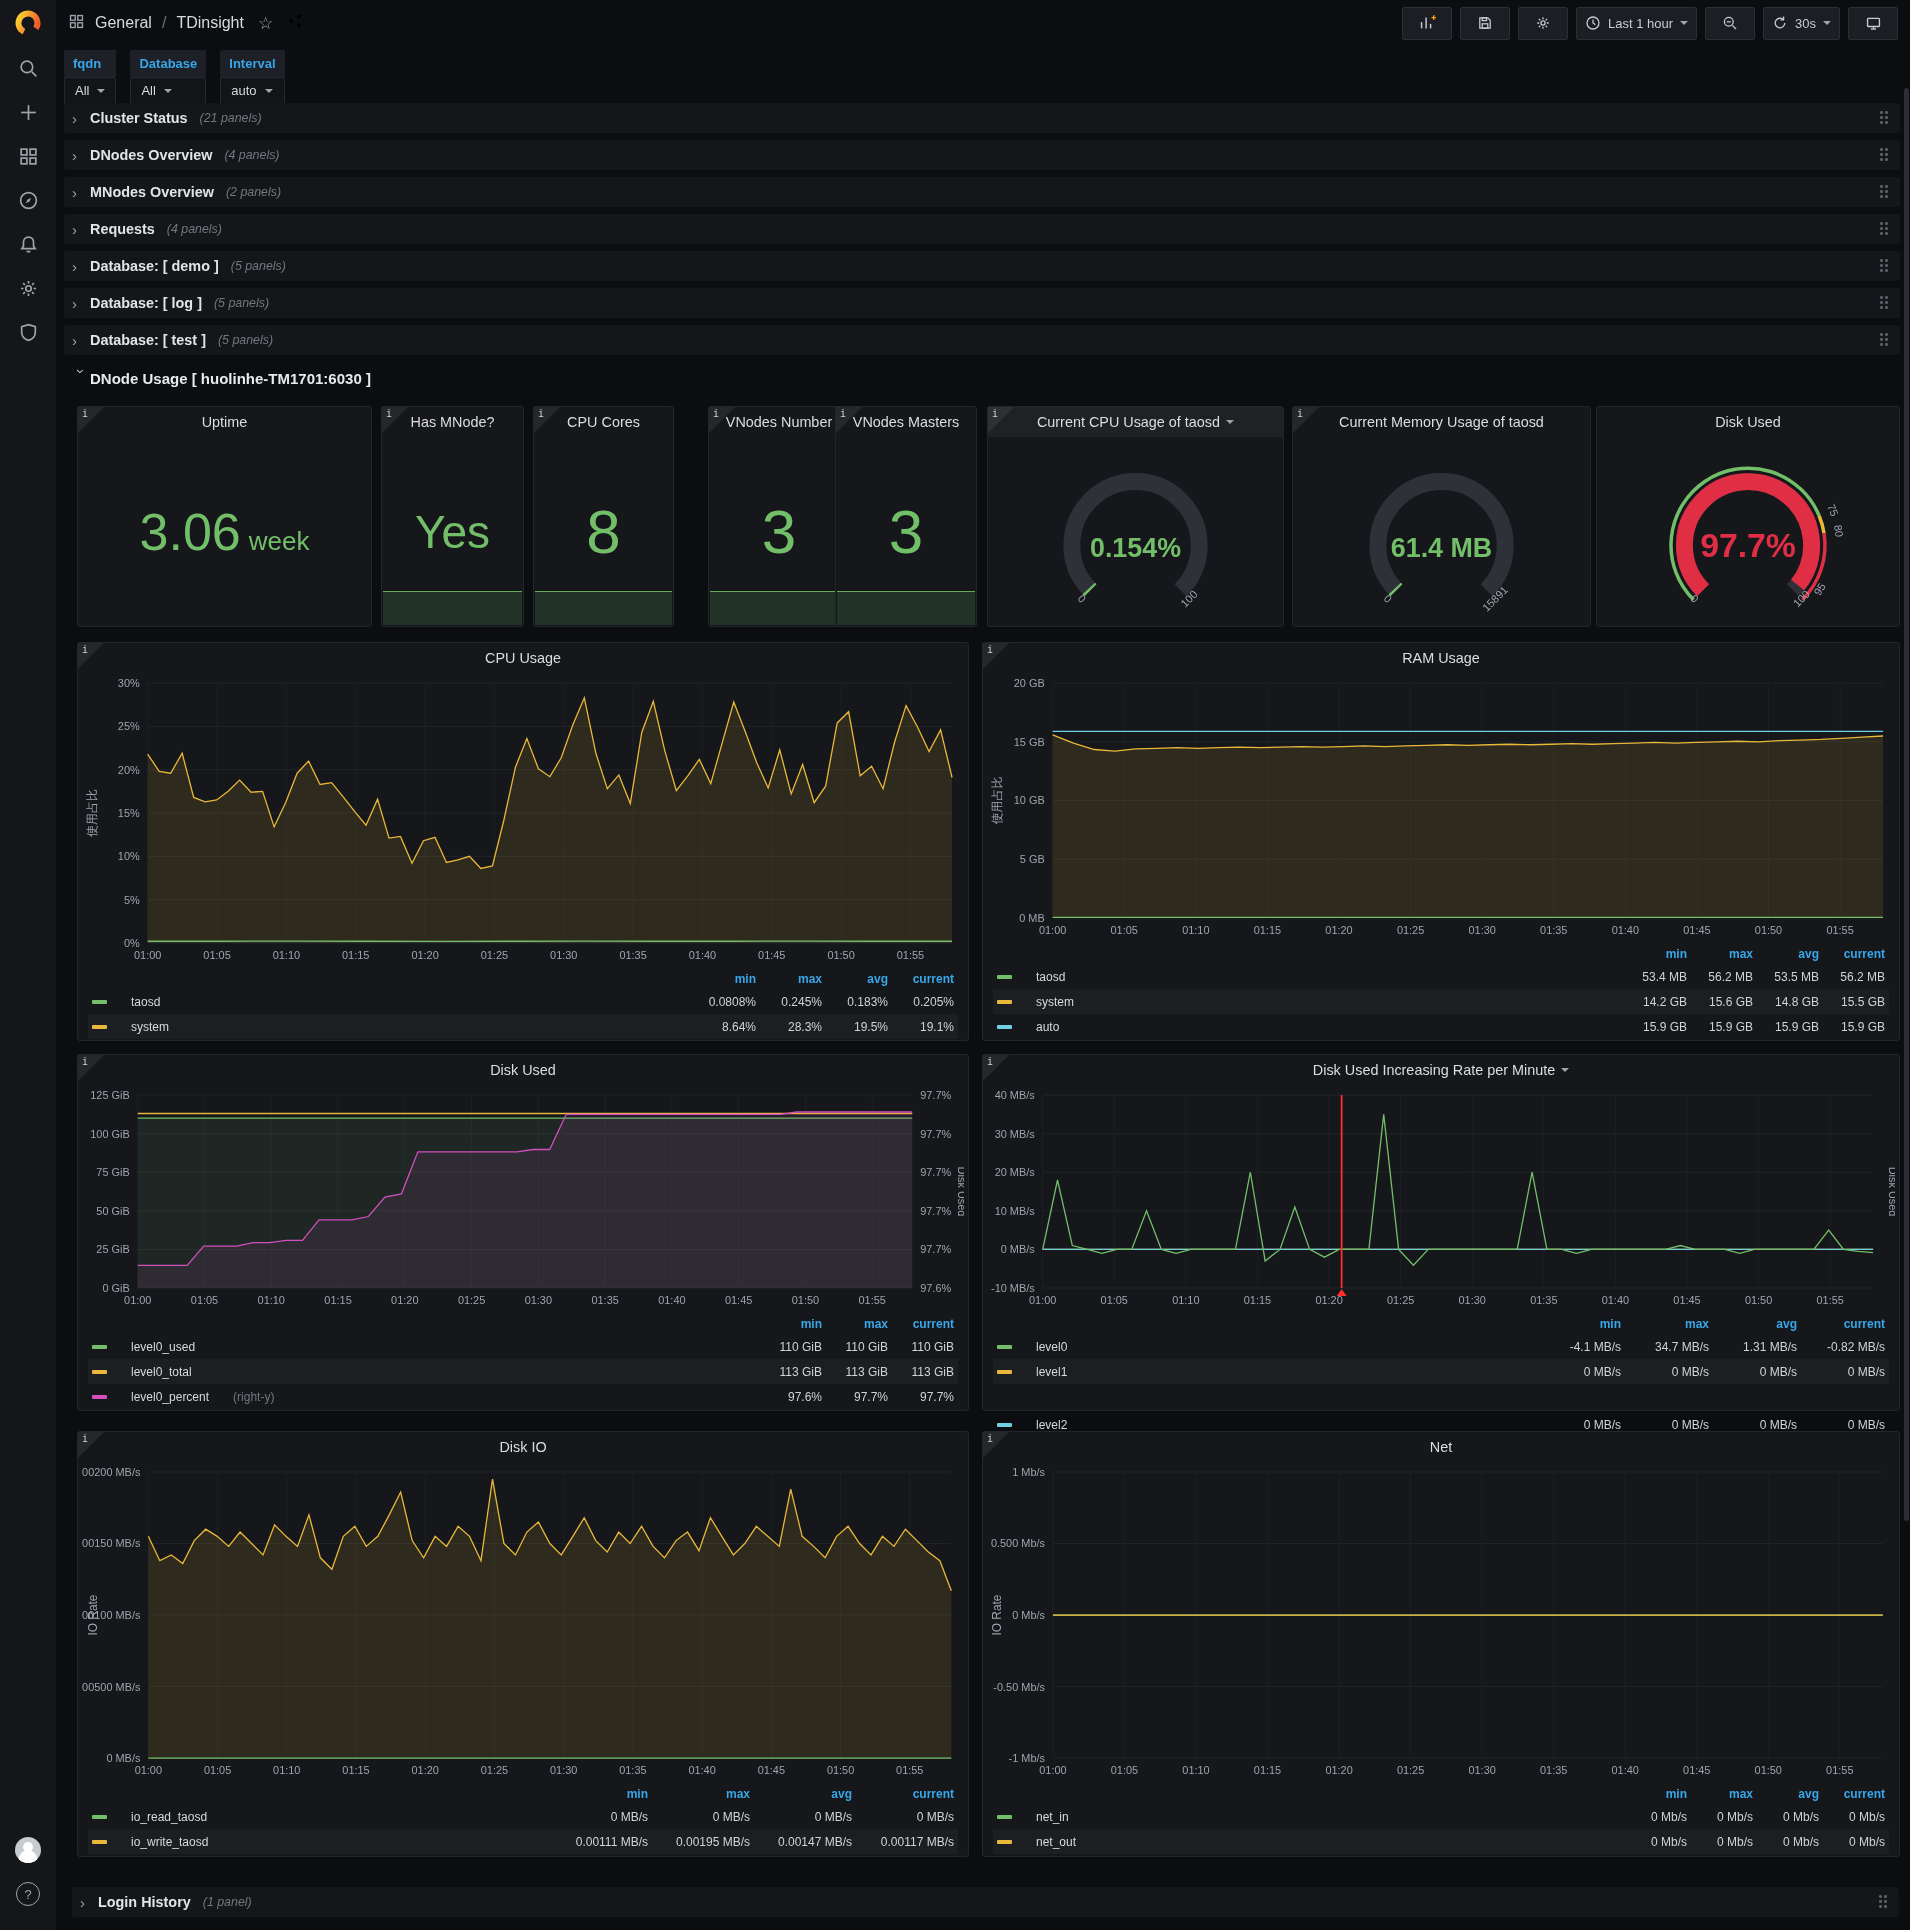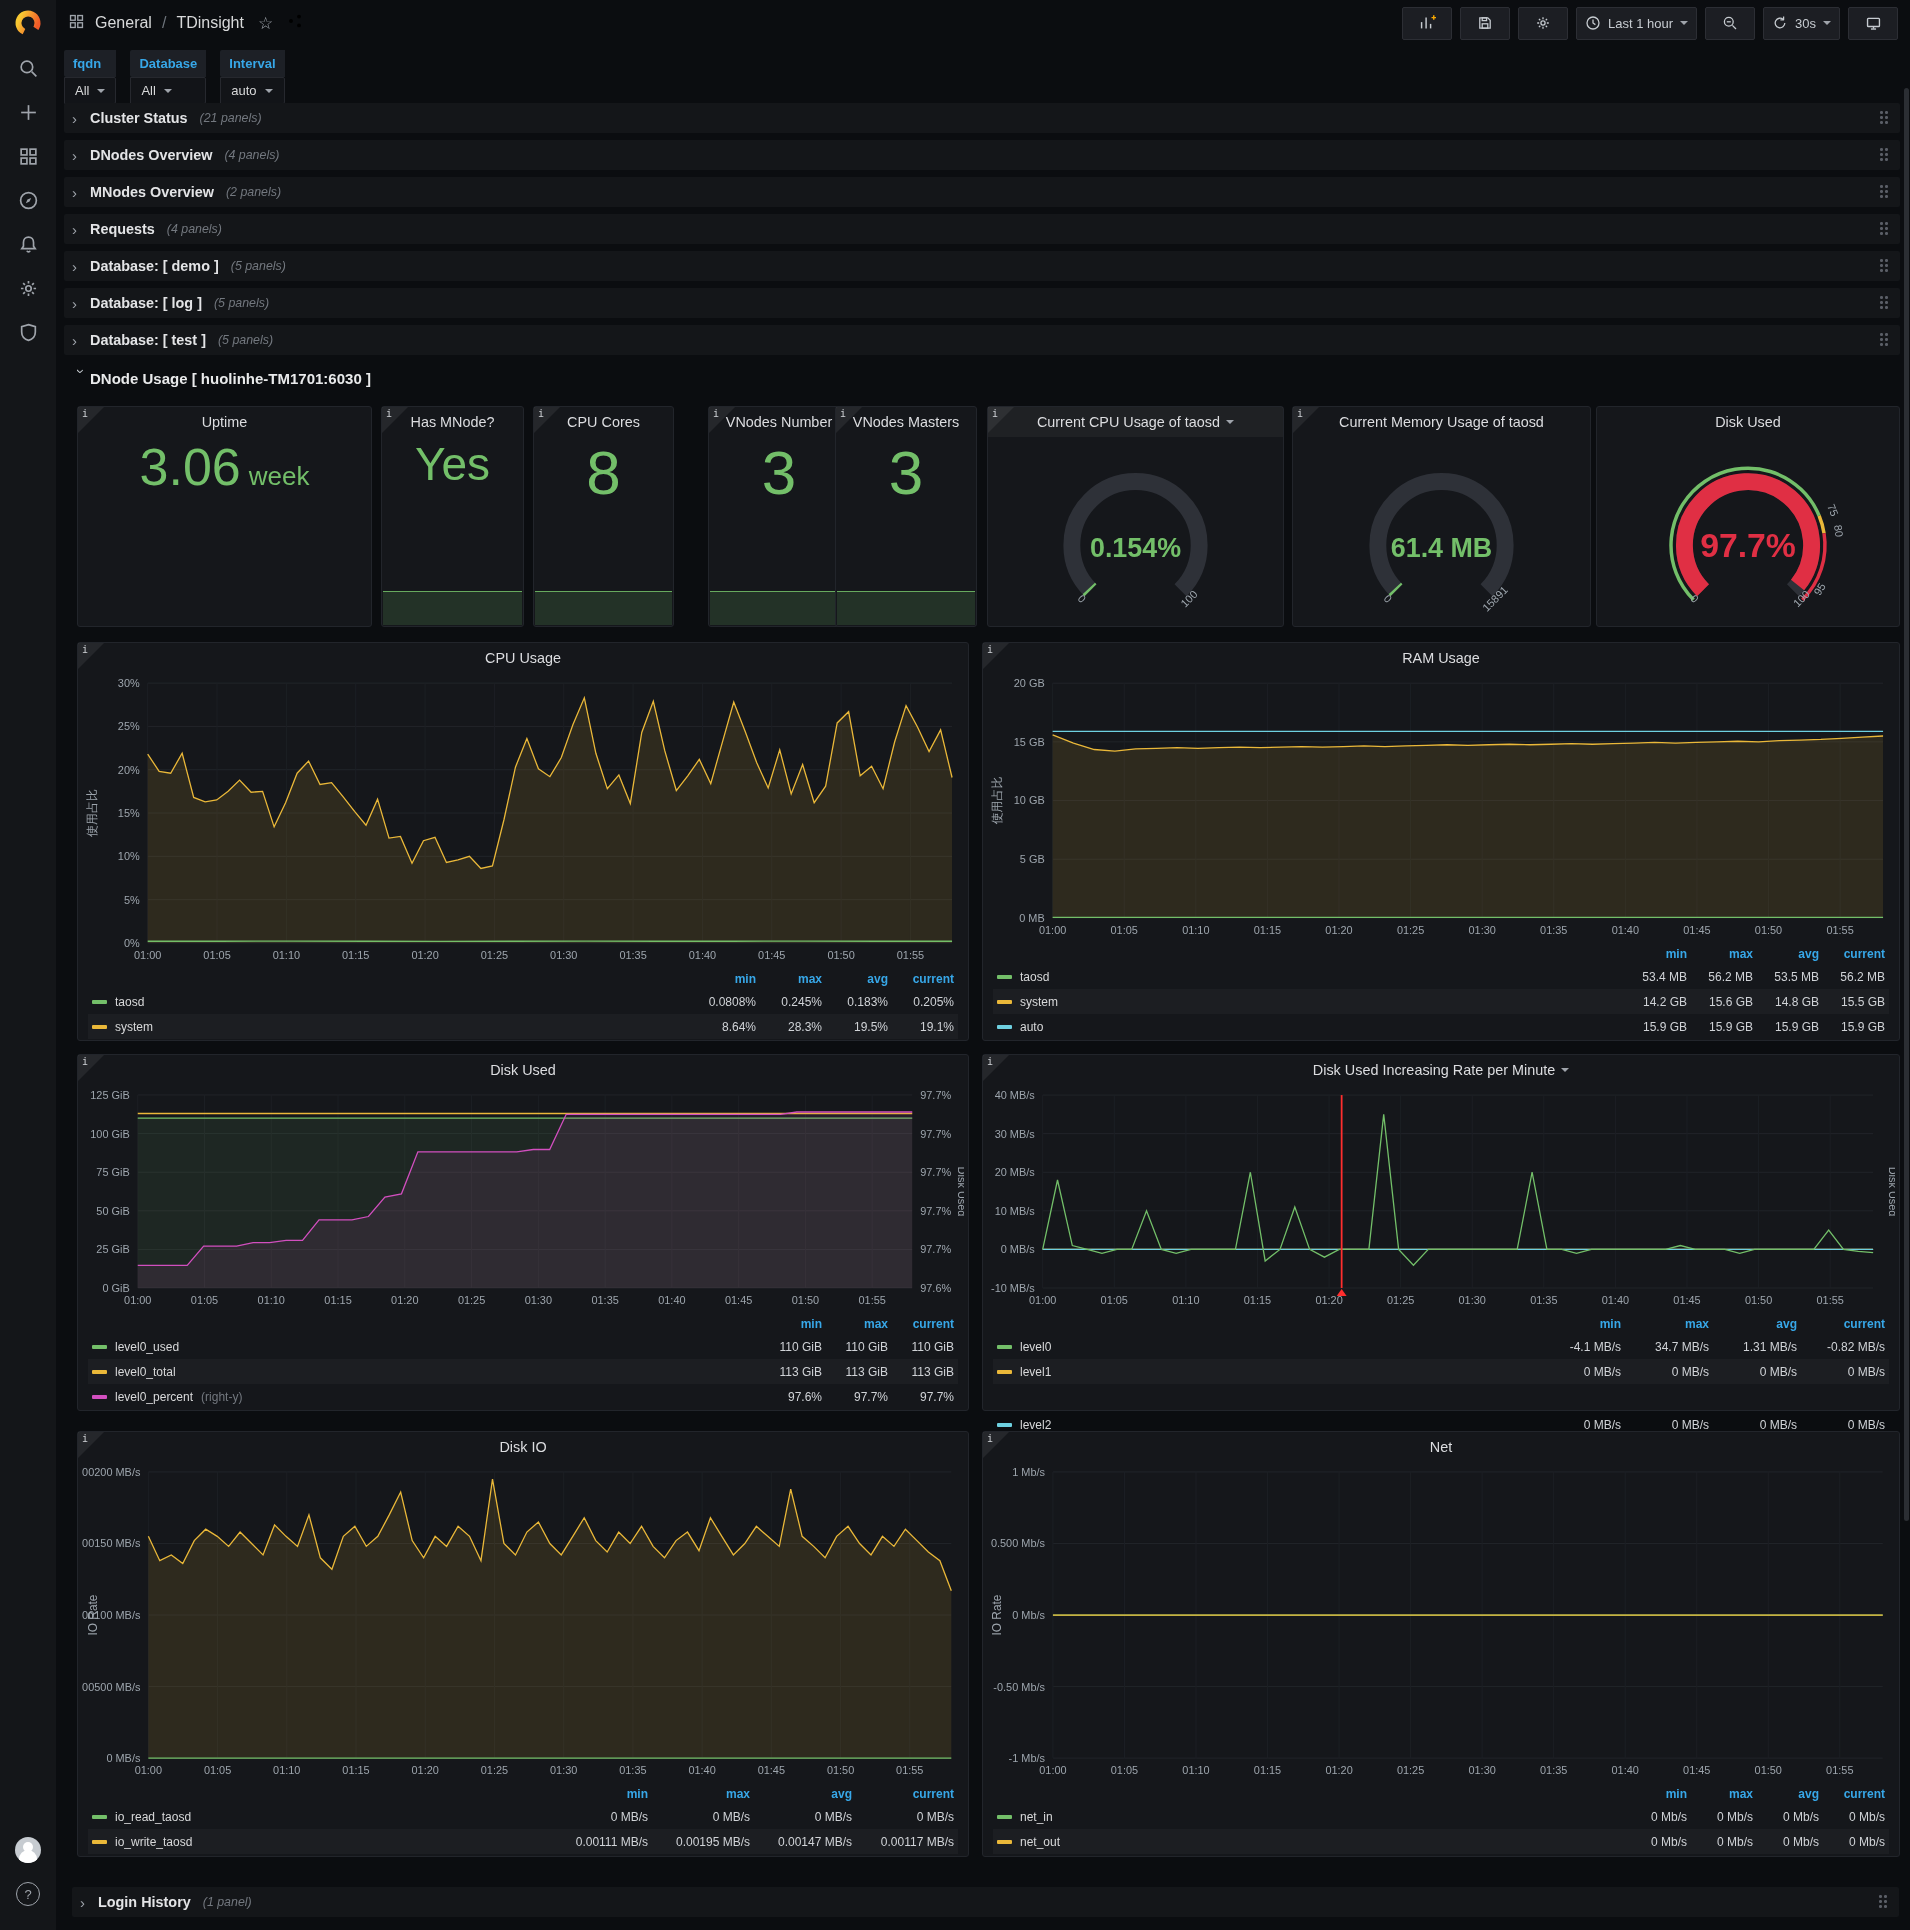--- a/index.html
+++ b/index.html
@@ -49,30 +49,30 @@
   .exprow .rchev{color:#c7ccd1;width:18px;font-size:14px;}
   .exprow .rtitle{font-weight:bold;font-size:15px;color:#e9eaeb;}
 
   
   .grid{position:absolute;left:72px;top:406px;width:1831px;height:1516px;}
   .panel{position:absolute;background:#15171b;border:1px solid #22252b;border-radius:3px;box-sizing:border-box;display:flex;flex-direction:column;}
   .phead{height:30px;display:flex;align-items:center;justify-content:center;gap:6px;font-size:14.4px;color:#dcdde0;position:relative;flex:none;}
   .phead.hl{background:rgba(255,255,255,0.045);}
   .icorner{position:absolute;left:0;top:0;width:0;height:0;border-top:26px solid rgba(255,255,255,0.07);border-right:26px solid transparent;}
   .icorner span{position:absolute;left:4px;top:-25px;font-size:10px;color:#cfd2d6;font-family:"DejaVu Sans Mono",monospace;}
-  .pbody{flex:1;position:relative;display:flex;justify-content:center;}
+  .pbody{flex:1;position:relative;display:flex;align-items:center;justify-content:center;}
   .statval{color:#73bf69;font-weight:500;display:flex;align-items:baseline;gap:8px;z-index:2;}
   .spark{position:absolute;left:1px;right:1px;bottom:1px;height:33px;background:rgba(115,191,105,0.16);border-top:1px solid rgba(115,191,105,0.85);}
   .gaugewrap{flex:1;position:relative;}
   .chart-plot{flex:1;position:relative;margin:0 4px;}
   .legend{padding:0 10px 6px 10px;flex:none;}
   .lgrow{display:grid;align-items:center;height:25px;font-size:12px;color:#d0d3d7;padding:0 4px;}
   .lgrow.zeb{background:rgba(255,255,255,0.03);}
   .lghead{height:20px;color:#37a7e8;font-weight:bold;}
-  .lgname{display:flex;align-items:center;gap:8px;white-space:nowrap;color:#d8d9da;}
+  .lgname{display:flex;align-items:center;gap:24px;white-space:nowrap;color:#d8d9da;}
   .lgname .suffix{color:#73787f;}
   .swatch{width:15px;height:4px;border-radius:1px;flex:none;}
   .lgval{text-align:right;}
   .lghead .lgval{color:#37a7e8;}
   .scrollthumb{position:absolute;right:1px;top:88px;width:5px;height:1433px;background:#2b2e33;border-radius:3px;z-index:40;}
   .bottomrow{position:absolute;left:0;right:4px;}
   svg text{font-family:"Liberation Sans","DejaVu Sans",sans-serif;}
 </style>
 </head>
 <body>

